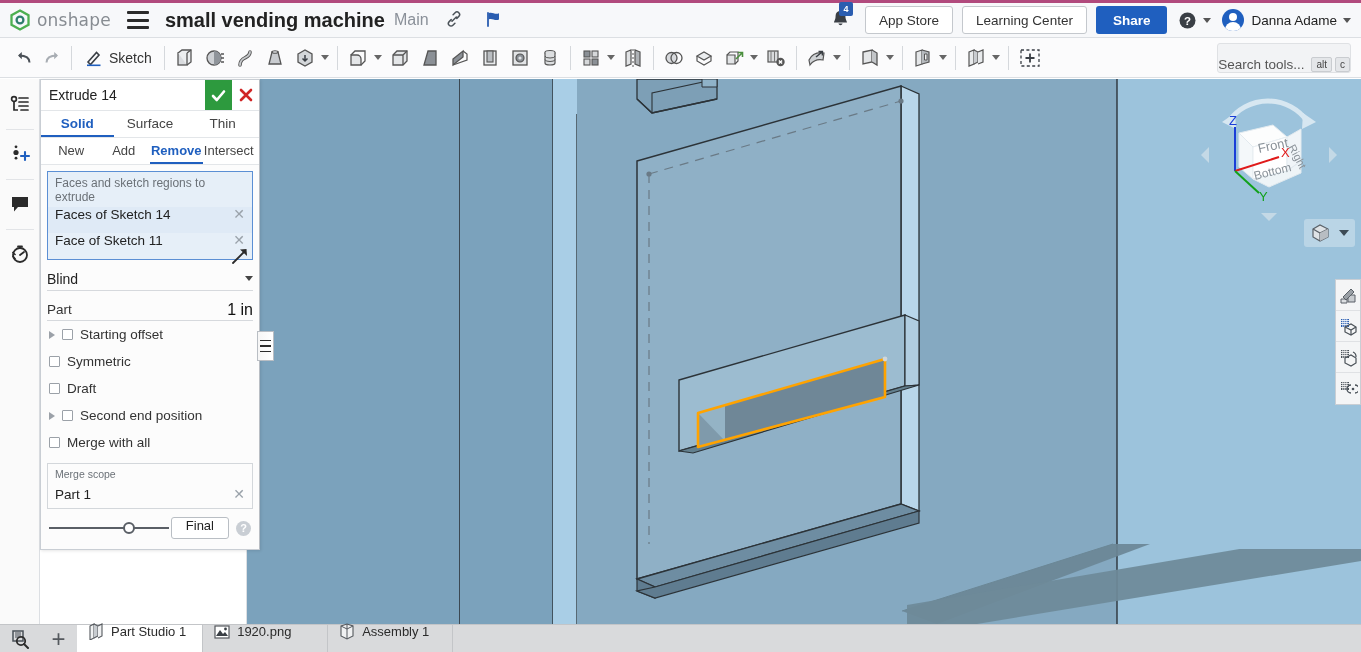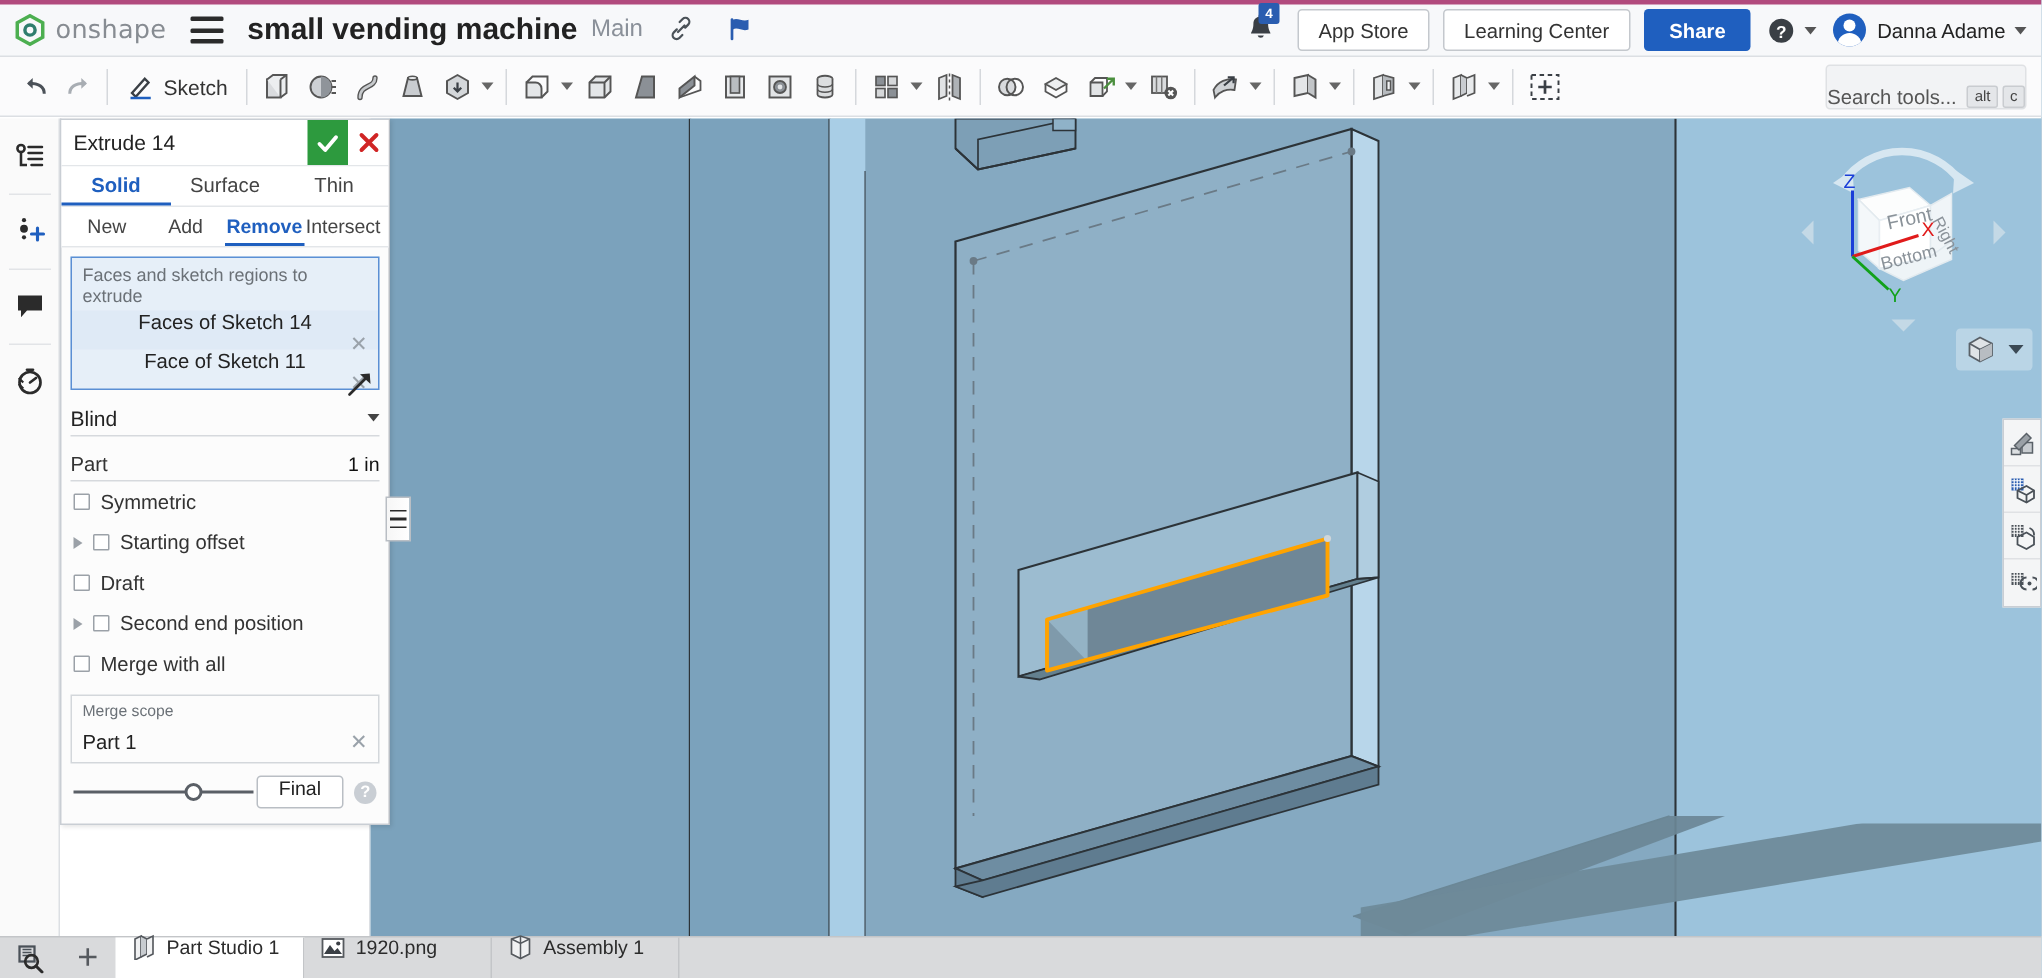--- a/index.html
+++ b/index.html
@@ -170,22 +170,22 @@
     color:#444; cursor:pointer; border-bottom:2px solid transparent;
   }
   .tabs2 div.on { color:#1f5fbf; font-weight:bold; border-bottom-color:#1f5fbf; }
 
   .selbox {
     margin:6px 6px 0; border:1px solid #5b8fd4; background:#e6eff8;
     padding:3px 0 0;
   }
   .selbox-label { font-size:12px; color:#6b7177; padding:1px 7px 3px; }
   .sel-item {
-    display:flex; align-items:center; height:26px; padding:0 7px;
-    font-size:13.5px; color:#222; cursor:pointer;flex-direction:column;
+    display:flex; height:26px; padding:0 7px;
+    font-size:13.5px; color:#222; cursor:pointer;
   }
   .sel-item.alt { background:#dfeaf6; }
   .sel-x { margin-left:auto; color:#9aa2aa; font-size:14px; cursor:pointer; line-height:1; }
 
   .row-select {
     display:flex; align-items:center; margin:7px 6px 0; height:24px;
     border-bottom:1px solid #d6d9dd; cursor:pointer;
   }
   .row-select .val { font-size:14px; color:#222; }
   .sel-caret {
@@ -193,21 +193,21 @@
     border-left:4px solid transparent;border-right:4px solid transparent;
     border-top:5px solid #444;
   }
   .flip-btn { margin-left:9px; margin-right:2px; cursor:pointer; display:flex; }
 
   .row-depth {
     display:flex; align-items:center; margin:8px 6px 0; height:22px;
     border-bottom:1px solid #d6d9dd; cursor:text;
   }
   .row-depth .lbl { font-size:13.5px; color:#333; }
-  .row-depth .v { margin-left:auto; font-size:13px; color:#111; }
+  .row-depth .v { margin-left:auto; font-size:16px; color:#111; }
 
   .cbrow { display:flex; align-items:center; height:27px; padding-left:8px; }
   .arrow-r {
     width:0;height:0;border-top:4.5px solid transparent;border-bottom:4.5px solid transparent;
     border-left:6px solid #9ba1a8; margin-right:7px; cursor:pointer; flex:none;
   }
   .cb {
     width:11px; height:11px; border:1px solid #9ba1a8; background:#fff;
     margin-right:7px; cursor:pointer; flex:none; border-radius:1px;
   }
@@ -758,28 +758,28 @@
         <path d="M3 17 L15 5" stroke="#2b2b2b" stroke-width="1.8" stroke-linecap="round"></path>
         <path d="M16.5 3 L17 10 L10 3.5 Z" fill="#2b2b2b"></path>
       </svg>
     </div>
 
     <div class="row-depth">
       <span class="lbl">Part</span>
       <span class="v">1 in</span>
     </div>
 
-    <div class="cbrow noarrow">
-      <span class="cb"></span>
-      <span class="t">Symmetric</span>
-    </div>
     <div class="cbrow">
       <span class="arrow-r"></span>
       <span class="cb"></span>
       <span class="t">Starting offset</span>
+    </div>
+    <div class="cbrow noarrow">
+      <span class="cb"></span>
+      <span class="t">Symmetric</span>
     </div>
     <div class="cbrow noarrow">
       <span class="cb"></span>
       <span class="t">Draft</span>
     </div>
     <div class="cbrow">
       <span class="arrow-r"></span>
       <span class="cb"></span>
       <span class="t">Second end position</span>
     </div>

